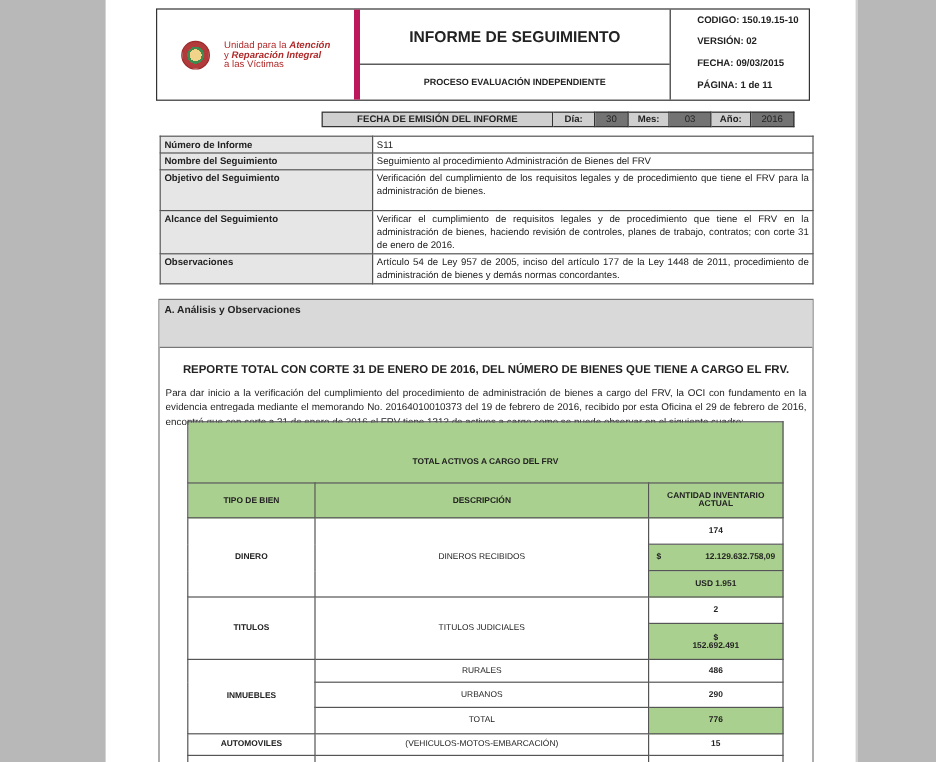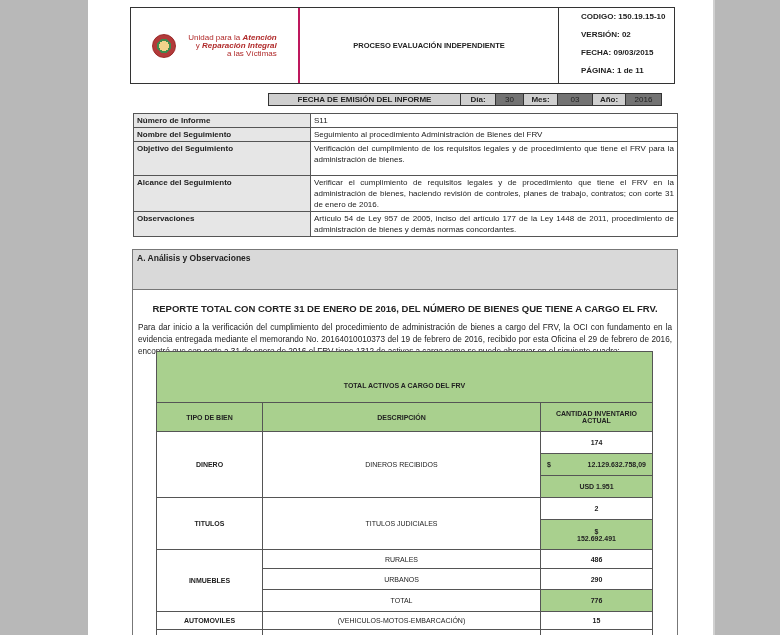--- a/index.html
+++ b/index.html
@@ -18,22 +18,22 @@
       border-right: 2px solid #d0d0d0;
     }
     
     .hdr {
       position: absolute; left: 130px; top: 7px;
       width: 545px; height: 77px;
       border: 1px solid #333;
       display: flex;
     }
     .hdr-logo {
-      width: 169px; border-right: 2px solid #be185d;
-      display: flex; align-items: center; justify-content: center; gap: 12px; text-align: right;
+      width: 169px; border-right: 5px solid #be185d;
+      display: flex; align-items: center; justify-content: center; gap: 12px;
     }
     .seal {
       width: 24px; height: 24px; border-radius: 50%;
       background: radial-gradient(circle at 50% 50%, #f1d38a 0 5px, #3f8a4d 5px 7px, #b23a3a 7px 12px);
       border: 1px solid #9b2a2a;
     }
     .logo-text { font-size: 8px; line-height: 8px; color: #b02a2a; }
     .logo-text .bold { font-weight: bold; font-style: italic; }
     .hdr-mid { width: 259px; border-right: 1px solid #333; display: flex; flex-direction: column; }
     .hdr-title {
@@ -105,20 +105,21 @@
 <div class="hdr">
   <div class="hdr-logo">
     <div class="seal"></div>
     <div class="logo-text">
       <div><span>Unidad para la</span> <span class="bold">Atención</span></div>
       <div><span>y</span> <span class="bold">Reparación Integral</span></div>
       <div>a las Víctimas</div>
     </div>
   </div>
   <div class="hdr-mid">
+    <div class="hdr-title">INFORME DE SEGUIMIENTO</div>
     <div class="hdr-sub">PROCESO EVALUACIÓN INDEPENDIENTE</div>
   </div>
   <div class="hdr-meta">
     <div>CODIGO: 150.19.15-10</div>
     <div>VERSIÓN: 02</div>
     <div>FECHA: 09/03/2015</div>
     <div>PÁGINA: 1 de 11</div>
   </div>
 </div>
 

